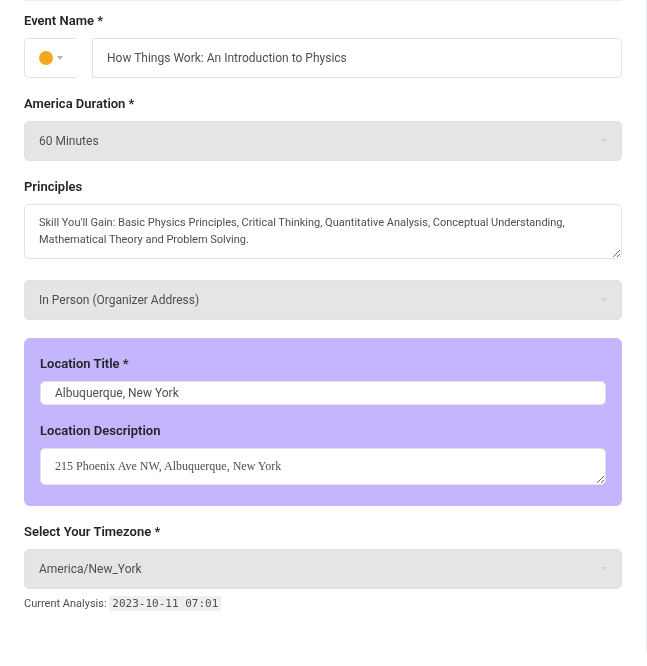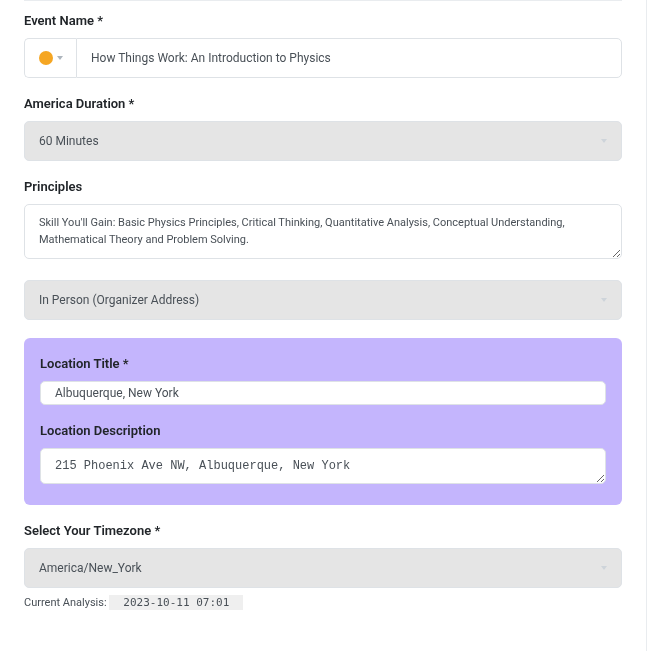--- a/index.html
+++ b/index.html
@@ -29,21 +29,21 @@
     }
     .form-label {
       display: block;
       font-weight: 600;
       font-size: 13px;
       color: #212529;
       margin-bottom: 10px;
     }
     .event-name-row {
       display: flex;
-      gap: 0;
+      gap: 16px;
     }
     .color-picker {
       width: 52px;
       height: 40px;
       border: 1px solid #dee2e6;
       border-right: none;
       border-radius: 5px 0 0 5px;
       display: flex;
       align-items: center;
       justify-content: center;
@@ -132,36 +132,36 @@
       background: #fff;
     }
     .location-textarea {
       width: 100%;
       min-height: 36px;
       border: 1px solid #dee2e6;
       border-radius: 5px;
       padding: 10px 14px;
       font-size: 12px;
       color: #495057;
-      font-family: Liberation Mono, monospace;
+      font-family: Liberation Serif, serif;
       resize: both;
       outline: none;
       background: #fff;
     }
     .location-box .form-group:last-child {
       margin-bottom: 0;
     }
     .datetime-row {
       font-size: 11px;
       color: #495057;
       margin-top: 8px;
     }
     .datetime-value {
       background: #efefef;
-      padding: 1px 14px;
+      padding: 1px 3px;
       font-family: monospace;
       font-size: 11px;
     }
   </style>
 </head>
 <body>
 
 <div class="page">
 
   <div class="section-top-border"></div>

